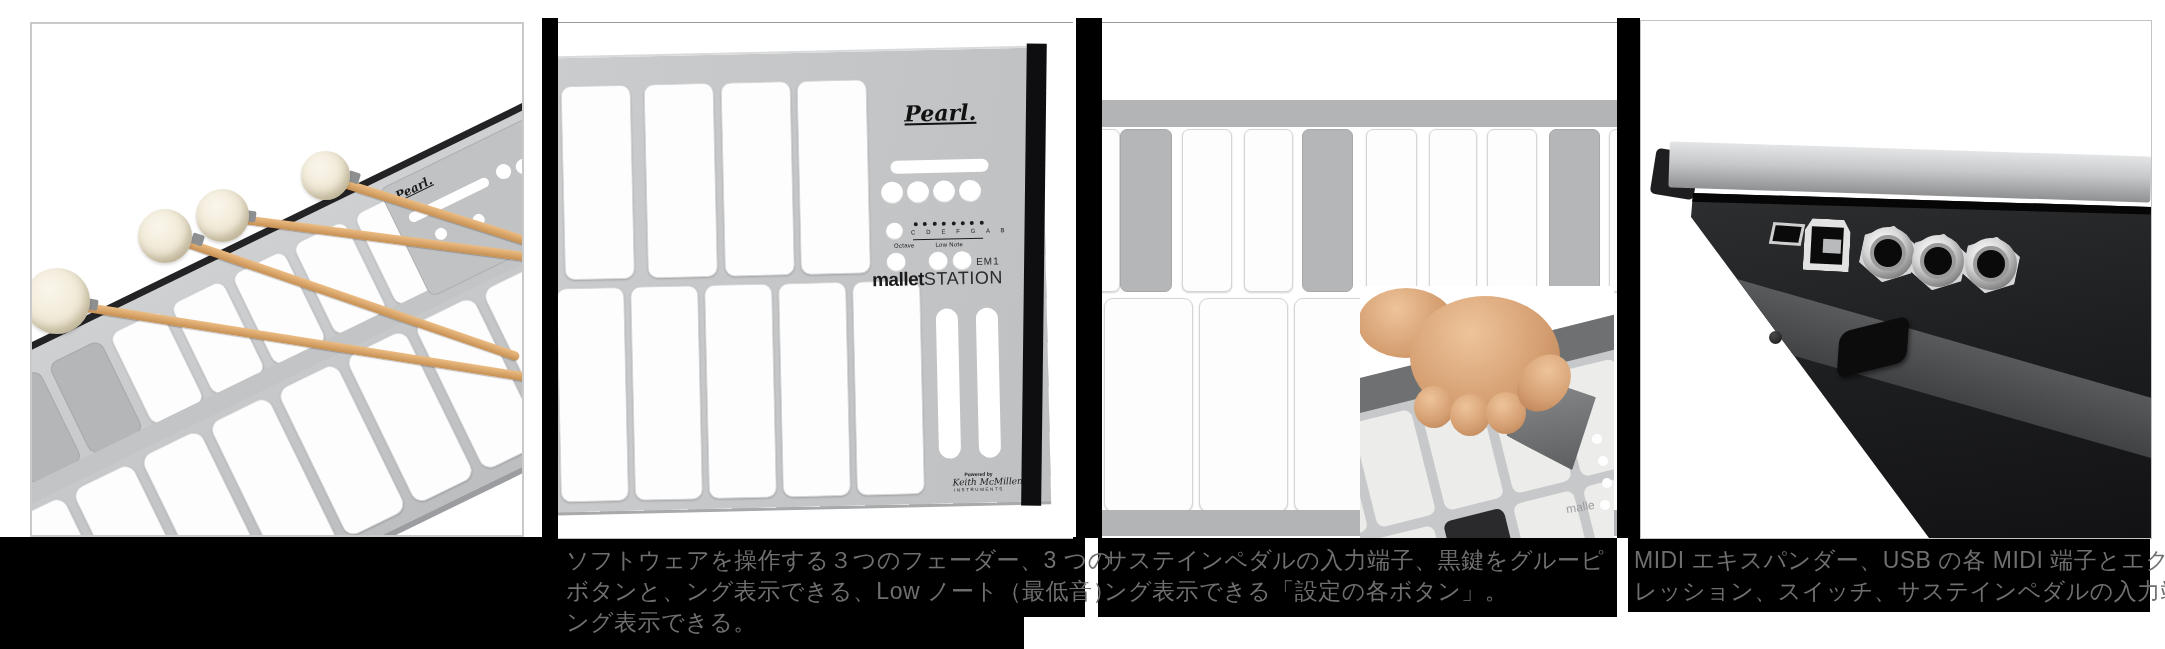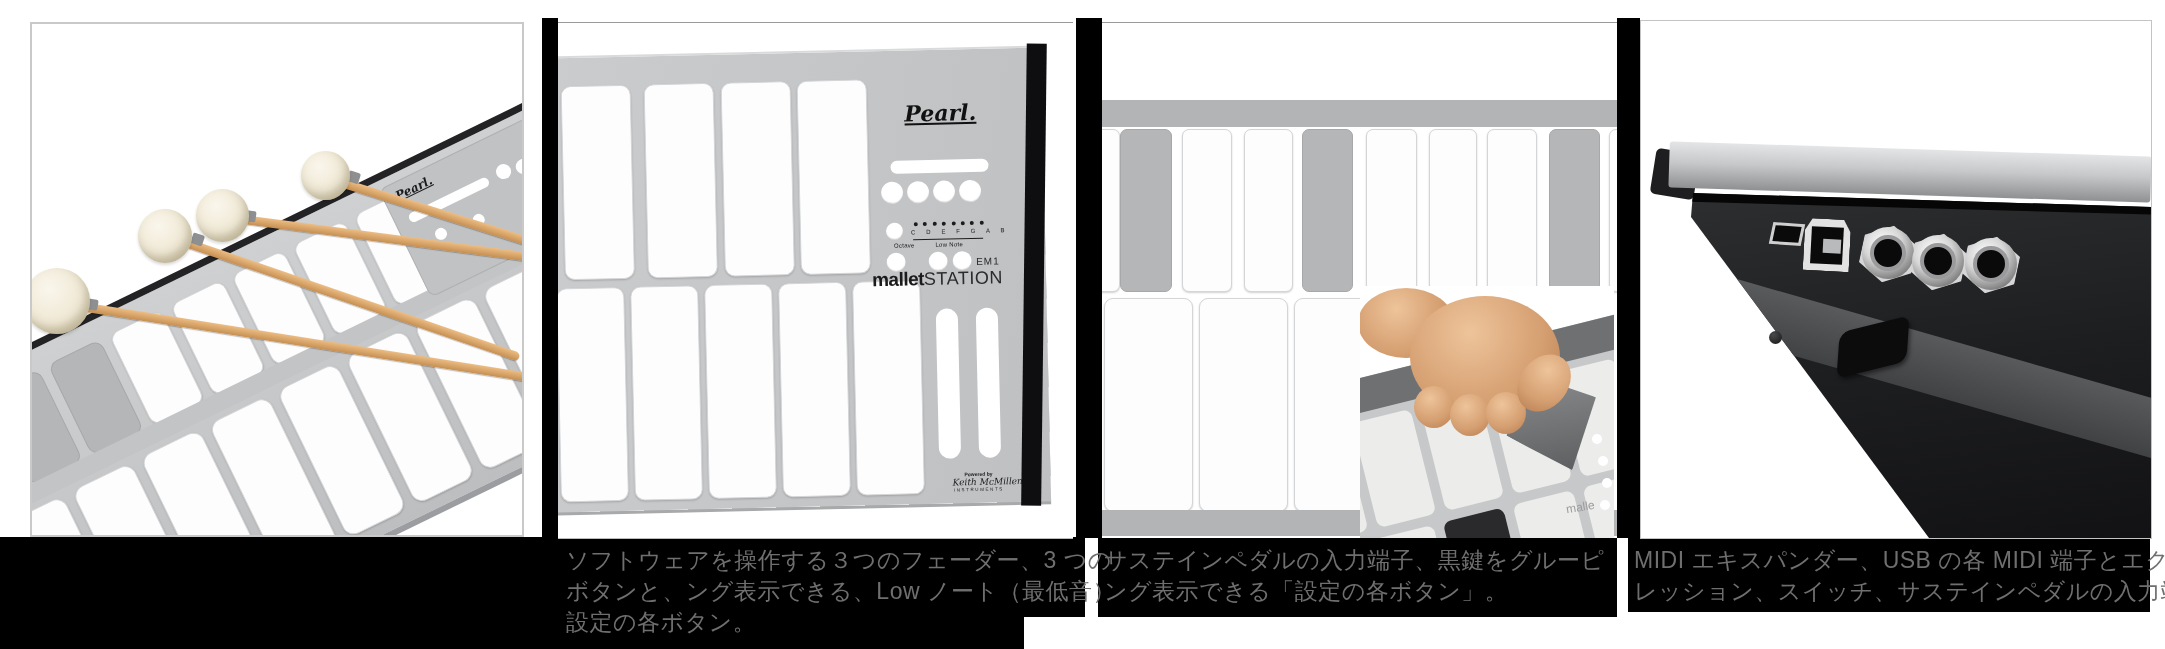--- a/index.html
+++ b/index.html
@@ -302,21 +302,21 @@
     <div class="jack-hole" style="left:332px;top:225px;"></div>
     <div class="screw"></div>
     <div class="foot"></div>
   </div>
 
   <div class="caption" style="left:6px;top:545px;">
   </div>
   <div class="caption" style="left:566px;top:545px;">
     <div>ソフトウェアを操作する３つのフェーダー、3 つの</div>
     <div>ボタンと、ング表示できる、Low ノート（最低音）</div>
-    <div>設定の各ボタン。</div>
+    <div>ング表示できる。</div>
   </div>
   <div class="caption" style="left:1104px;top:545px;">
     <div>サステインペダルの入力端子、黒鍵をグルーピ</div>
     <div>ング表示できる「設定の各ボタン」。</div>
   </div>
   <div class="caption" style="left:1634px;top:545px;">
     <div>MIDI エキスパンダー、USB の各 MIDI 端子とエクスプ</div>
     <div>レッション、スイッチ、サステインペダルの入力端子。</div>
   </div>
 </div>

